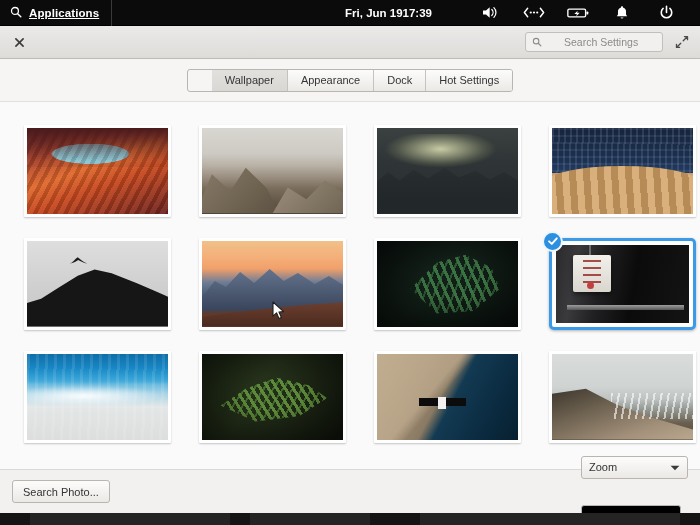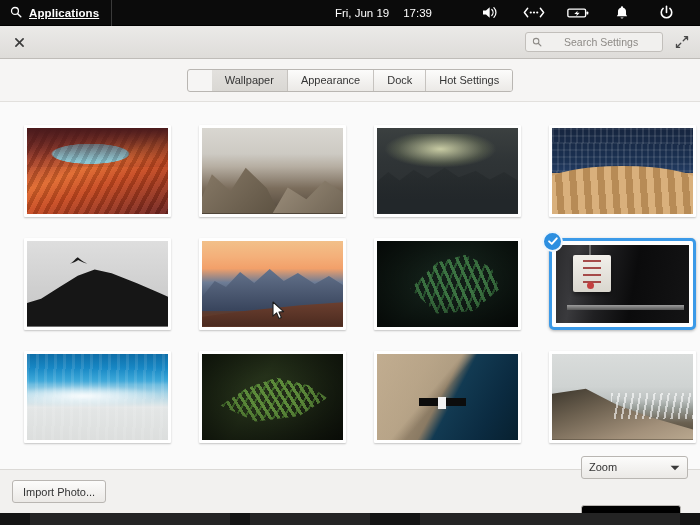--- a/index.html
+++ b/index.html
@@ -24,22 +24,22 @@
     display: flex; align-items: center; gap: 7px;
     padding: 0 12px 0 10px; height: 26px;
   }
   .panel-sep { width: 1px; height: 26px; background: #3a3a3a; }
   .panel-mid { flex: 1; }
   .panel-right {
     display: flex; align-items: center; height: 26px;
     padding-right: 12px; gap: 0px;
   }
   .clock {
-    display: flex; gap: 14px; align-items: center;
-    font-weight: normal; font-size: 11.5px; margin-right: 36px;
+    display: flex; align-items: center;
+    font-weight: bold; font-size: 11.5px; margin-right: 36px;
   }
   .tray-icon {
     width: 44px; height: 26px;
     display: flex; align-items: center; justify-content: center;
   }
   .appmenu-label { font-weight: bold; font-size: 11.5px; letter-spacing: .1px; text-decoration: underline; }
 
   
   #window {
     position: absolute; top: 26px; left: 0; width: 700px; height: 487px;
@@ -522,21 +522,21 @@
                 <div class="art w-coast"></div>
               </div>
             </div>
         </div>
 
       </div>
     </div>
 
     <div id="bottombar">
       <div class="btn">
-        <span>Import Photo...</span>
+        <span>Search Photo...</span>
       </div>
       <div class="bb-right">
         <div class="combo">
           <span>Zoom</span>
           <span class="caret">
             <svg width="10" height="6" viewBox="0 0 10 6">
                 <path d="M0.6 0.8 5 5.2 9.4 0.8z" fill="#3a3a3a"></path>
               </svg>
           </span>
         </div>

